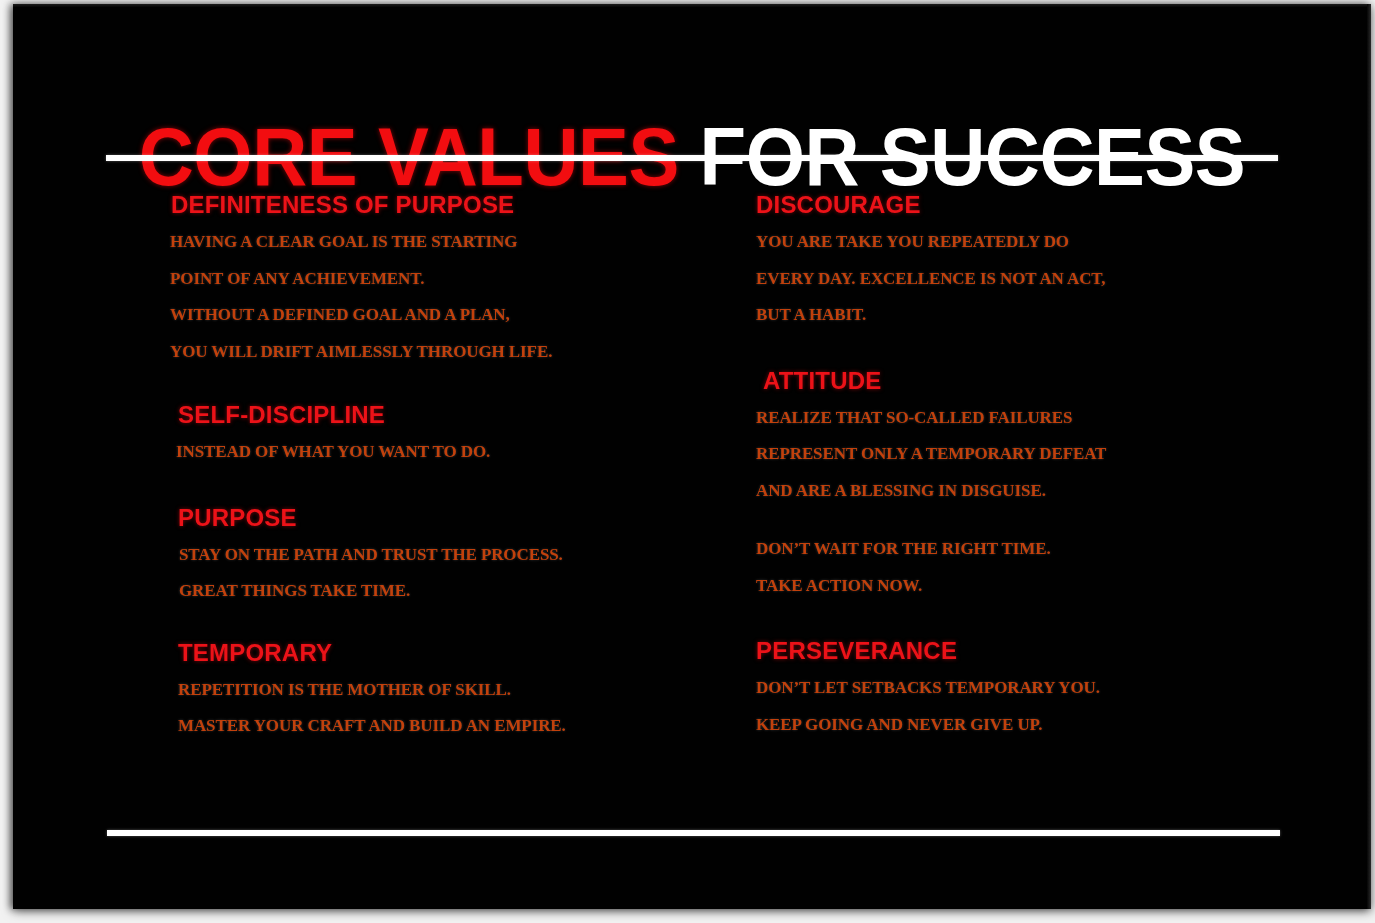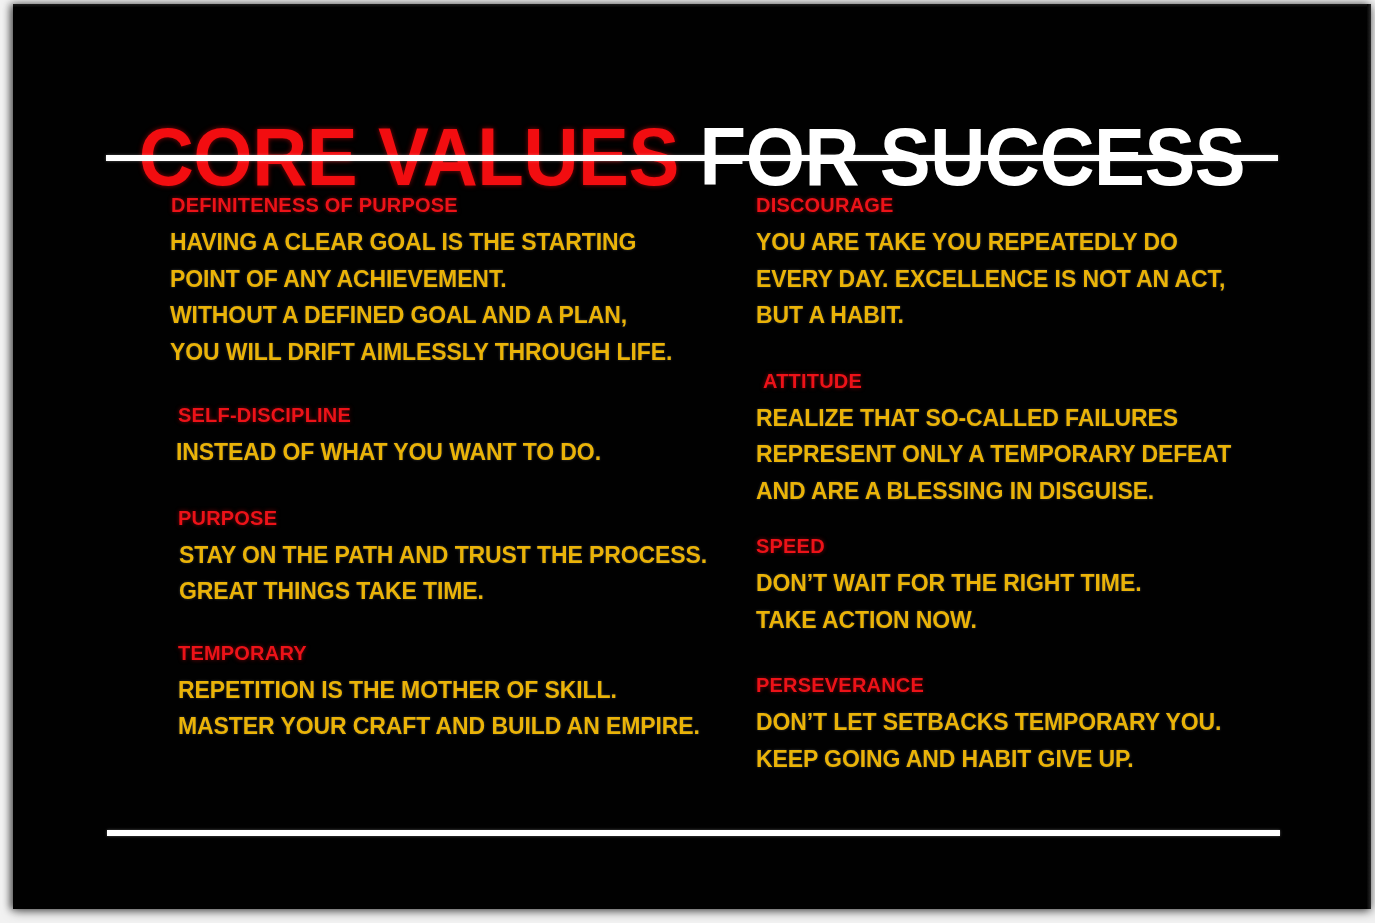--- a/index.html
+++ b/index.html
@@ -111,34 +111,34 @@
   #column-left  { left: 157px; }
   #column-right { left: 735px; }
 
   .value-block {
     margin: 0 0 26px 0;
   }
   .value-heading {
     color: #ec1218;
     font-family: "Liberation Sans", sans-serif;
     font-weight: bold;
-    font-size: 20px;
+    font-size: 24px;
     line-height: 30px;
     letter-spacing: 0.2px;
     text-shadow: 0 0 4px rgba(236,18,24,0.5);
     white-space: nowrap;
   }
   .value-lines {
     margin-top: 4px;
   }
   .value-line {
-    color: #eab308;
-    font-family: Liberation Sans, sans-serif;
+    color: #c2410c;
+    font-family: Liberation Serif, serif;
     font-weight: bold;
-    font-size: 23px;
+    font-size: 17px;
     line-height: 36.5px;
     letter-spacing: -0.1px;
     white-space: nowrap;
     text-shadow: 0 0 3px rgba(255,255,255,0.22);
   }
 
   
   .indent-1 .value-heading { padding-left: 1px; }
   .indent-1 .value-line    { padding-left: 0px; }
 
@@ -243,32 +243,31 @@
         <div class="value-block r-indent-2" id="rb-2">
           <div class="value-heading">ATTITUDE</div>
           <div class="value-lines">
             <div class="value-line">REALIZE THAT SO-CALLED FAILURES</div>
             <div class="value-line">REPRESENT ONLY A TEMPORARY DEFEAT</div>
             <div class="value-line">AND ARE A BLESSING IN DISGUISE.</div>
           </div>
         </div>
 
         <div class="value-block r-indent-3" id="rb-3">
-          <div class="value-heading">SPEED</div>
           <div class="value-lines">
             <div class="value-line">DON’T WAIT FOR THE RIGHT TIME.</div>
             <div class="value-line">TAKE ACTION NOW.</div>
           </div>
         </div>
 
         <div class="value-block r-indent-4" id="rb-4">
           <div class="value-heading">PERSEVERANCE</div>
           <div class="value-lines">
             <div class="value-line">DON’T LET SETBACKS TEMPORARY YOU.</div>
-            <div class="value-line">KEEP GOING AND HABIT GIVE UP.</div>
+            <div class="value-line">KEEP GOING AND NEVER GIVE UP.</div>
           </div>
         </div>
 
       </div>
 
     </div>
   </div>
 </div>
 
 </body></html>

